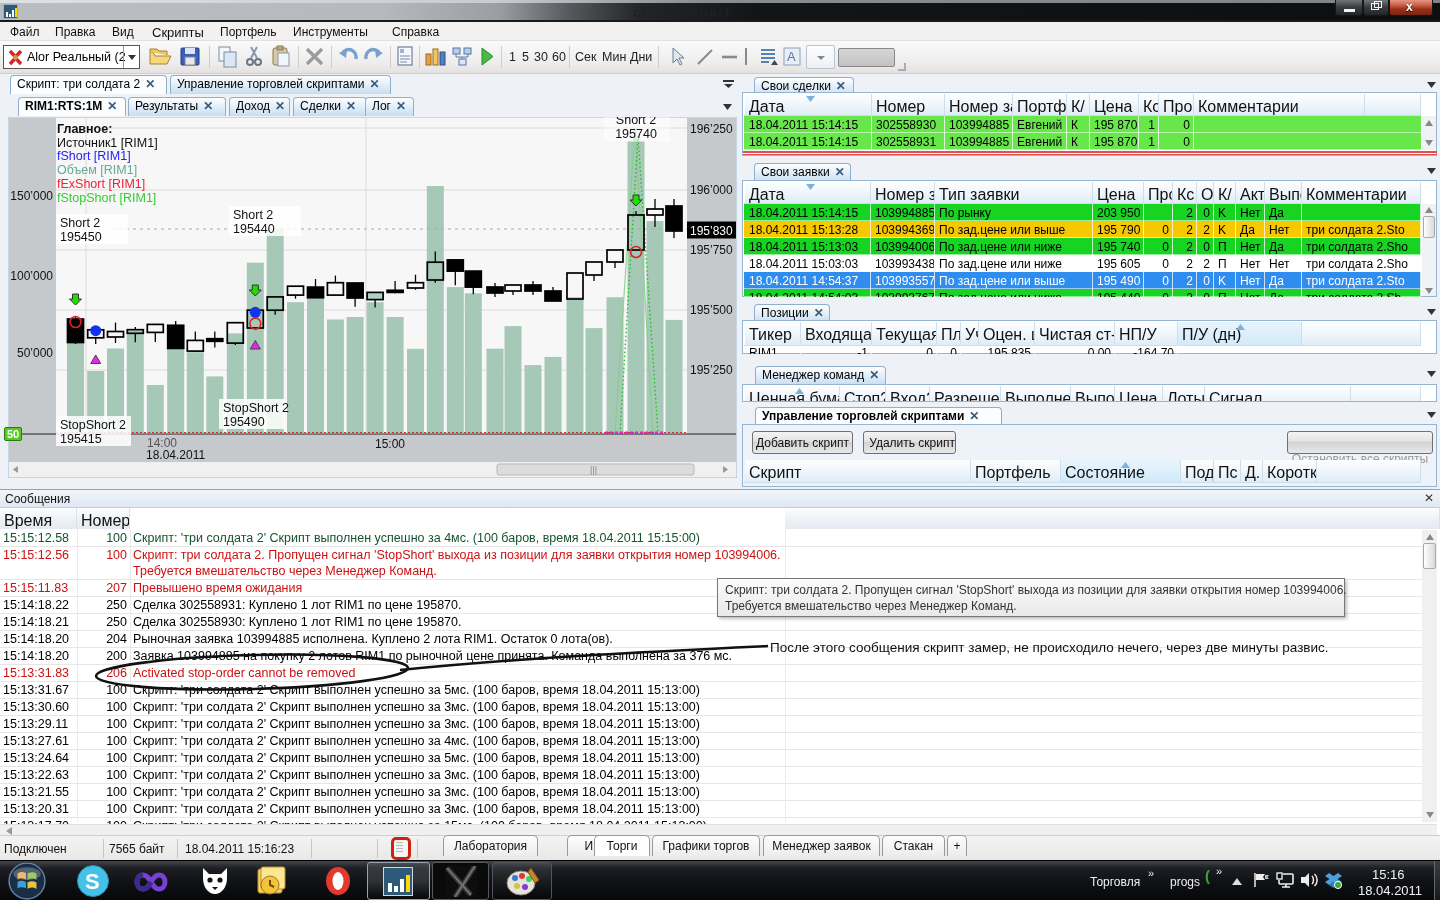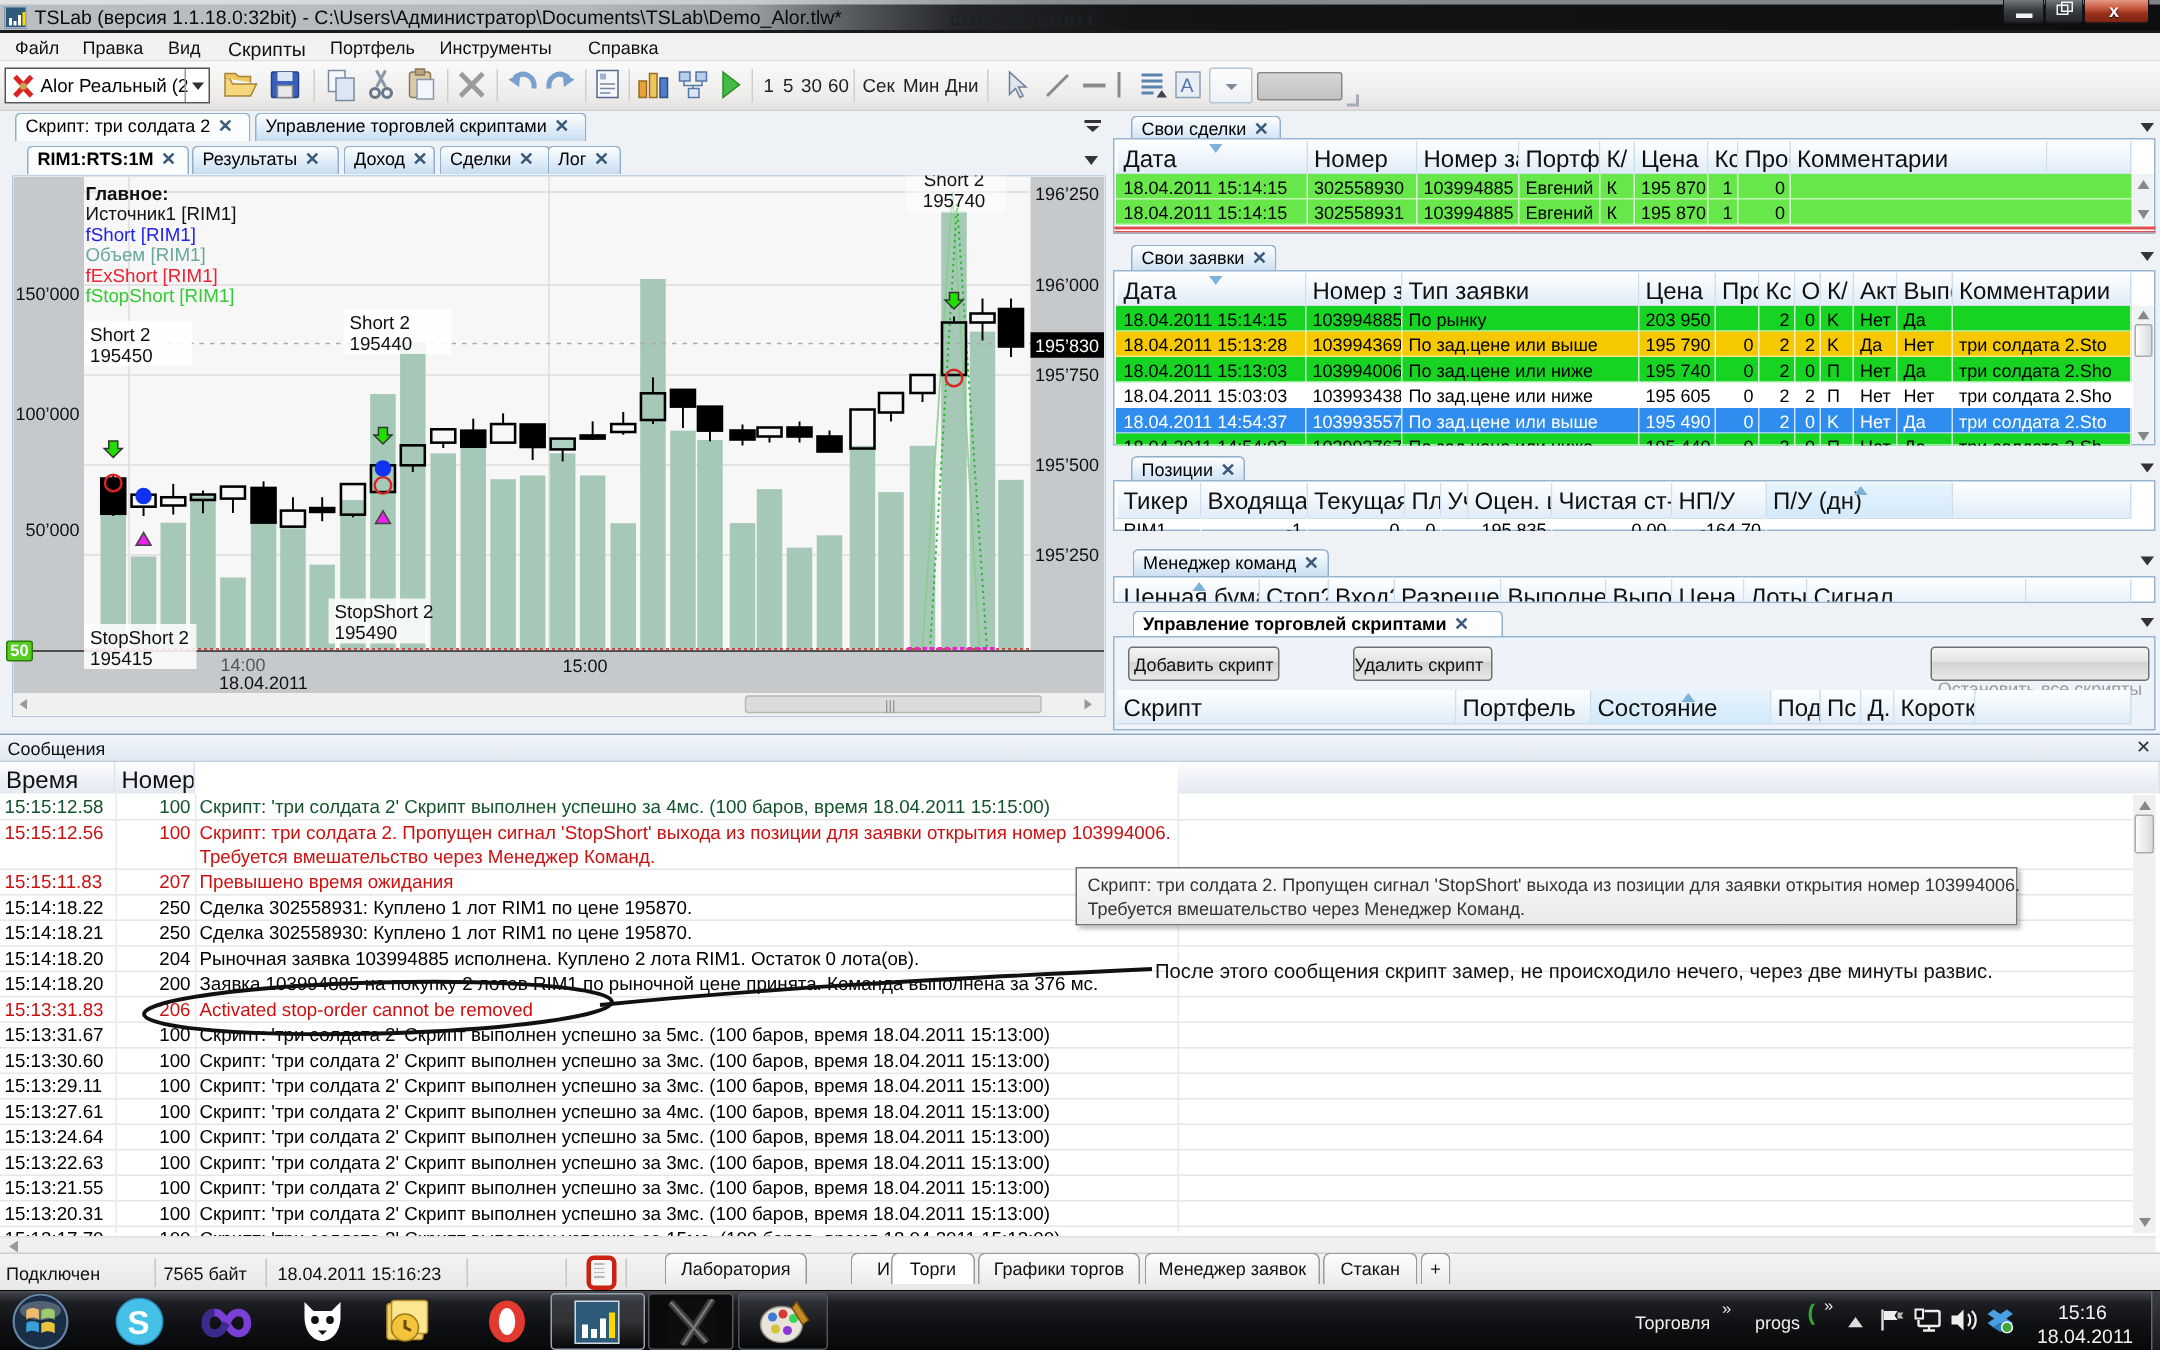--- a/index.html
+++ b/index.html
@@ -21,21 +21,20 @@
 
 <div class="abs" style="left:0;top:0;width:1440px;height:22px;background:linear-gradient(90deg,#babdc1 0px,#b6babe 380px,#9a9ea3 500px,#55585c 570px,#232528 640px,#121416 760px,#0c0e10 1440px);">
  <div class="abs" style="left:0;top:0;width:1440px;height:3px;background:linear-gradient(90deg,#dfe1e3,#c9cbce 500px,#8a8d90 700px,#808386 1440px);"></div>
  <div class="abs" style="left:0;top:20px;width:1440px;height:2px;background:#1a1a1a;"></div>
  <div class="abs" style="left:3px;top:4px;width:15px;height:15px;background:#2d5a78;border:1px solid #9db0bd;">
   <div class="abs" style="left:2px;top:7px;width:2px;height:5px;background:#fff"></div>
   <div class="abs" style="left:5px;top:9px;width:2px;height:3px;background:#fff"></div>
   <div class="abs" style="left:8px;top:5px;width:2px;height:7px;background:#fff"></div>
   <div class="abs" style="left:11px;top:3px;width:2px;height:9px;background:#ffd800"></div>
  </div>
- <div class="abs" style="left:23px;top:4px;color:#08090a;font-size:13px;">TSLab (версия 1.1.18.0:32bit) - C:\Users\Администратор\Documents\TSLab\Demo_Alor.tlw*</div>
  <div class="abs" style="left:633px;top:5px;color:#1e2125;font-size:13px;font-weight:bold;letter-spacing:1.5px;">cluster  chart</div>
  <div class="abs" style="left:1335px;top:0;width:28px;height:16px;background:linear-gradient(#73767b,#3a3d41 45%,#232528);border:1px solid #14161a;border-top:none;border-radius:0 0 3px 3px;">
    <div class="abs" style="left:8px;top:9px;width:11px;height:3px;background:#f2f3f4;"></div>
     </div>
  <div class="abs" style="left:1363px;top:0;width:26px;height:16px;background:linear-gradient(#73767b,#3a3d41 45%,#232528);border:1px solid #14161a;border-top:none;border-radius:0 0 3px 3px;">
    <div class="abs" style="left:7px;top:3px;width:8px;height:7px;border:1px solid #f2f3f4;background:transparent;"></div>
    <div class="abs" style="left:10px;top:1px;width:8px;height:7px;border:1px solid #f2f3f4;"></div>
     </div>
  <div class="abs" style="left:1389px;top:0;width:44px;height:16px;background:linear-gradient(#e49884,#c6543a 40%,#99301c 60%,#7d2413);border:1px solid #14161a;border-top:none;border-radius:0 0 3px 3px;color:#fff;">
    <div class="abs" style="left:16px;top:0px;font-size:12px;font-weight:bold;color:#fff;text-shadow:0 1px 1px #000;">x</div>
@@ -547,21 +546,21 @@
     <svg class="abs" style="left:53px;top:2px;" width="9" height="6">
       <path d="M0 6 L9 6 L4.5 0 Z" fill="#7fb2d9"></path>
     </svg>
   </div>
 <div class="tab active" style="left:755px;top:407px;width:247px;font-weight:bold;">Управление торговлей скриптами<span class="x">✕</span></div>
 <svg class="abs" style="left:1426px;top:411px;" width="11" height="8" viewBox="0 0 11 8">
     <path d="M1 1 L10 1 L5.5 7 Z" fill="#333"></path>
   </svg>
 <div class="panel" style="left:742px;top:424px;width:695px;height:63px;background:#eef3fa;"></div>
 <div class="abs" style="left:752px;top:431px;width:101px;height:23px;border:1px solid #707070;border-radius:3px;background:linear-gradient(#f4f4f4,#e3e3e3 45%,#d2d2d2 46%,#e8e8e8);text-align:center;padding-top:4px;font-size:12px;color:#111;">Добавить скрипт</div>
-<div class="abs" style="left:902px;top:431px;width:93px;height:23px;border:1px solid #707070;border-radius:3px;background:linear-gradient(#f4f4f4,#e3e3e3 45%,#d2d2d2 46%,#e8e8e8);text-align:left;padding-top:4px;font-size:12px;color:#111;">Удалить скрипт</div>
+<div class="abs" style="left:863px;top:431px;width:93px;height:23px;border:1px solid #707070;border-radius:3px;background:linear-gradient(#f4f4f4,#e3e3e3 45%,#d2d2d2 46%,#e8e8e8);text-align:right;padding-top:4px;font-size:12px;color:#111;">Удалить скрипт</div>
 <div class="abs" style="left:1287px;top:431px;width:146px;height:23px;border:1px solid #707070;border-radius:3px;background:linear-gradient(#f4f4f4,#e3e3e3 45%,#d2d2d2 46%,#e8e8e8);text-align:center;padding-top:20px;font-size:12px;color:#9a9a9a;">Остановить все скрипты</div>
 <div class="abs" style="left:744px;top:460px;width:677px;height:23px;border-bottom:1px solid #cfdeeb;">
     <div class="hdrcell" style="left:1px;width:226px;">Скрипт</div>
     <div class="hdrcell" style="left:227px;width:90px;">Портфель</div>
     <div class="hdrcell" style="left:317px;width:120px;background:linear-gradient(#e8f4fd,#d2eafa);">Состояние</div>
     <div class="hdrcell" style="left:437px;width:33px;">Под</div>
     <div class="hdrcell" style="left:470px;width:27px;">Пс</div>
     <div class="hdrcell" style="left:497px;width:22px;">Д.</div>
     <div class="hdrcell" style="left:519px;width:54px;">Короткие</div>
     <div class="hdrcell" style="left:573px;width:104px;"></div>

